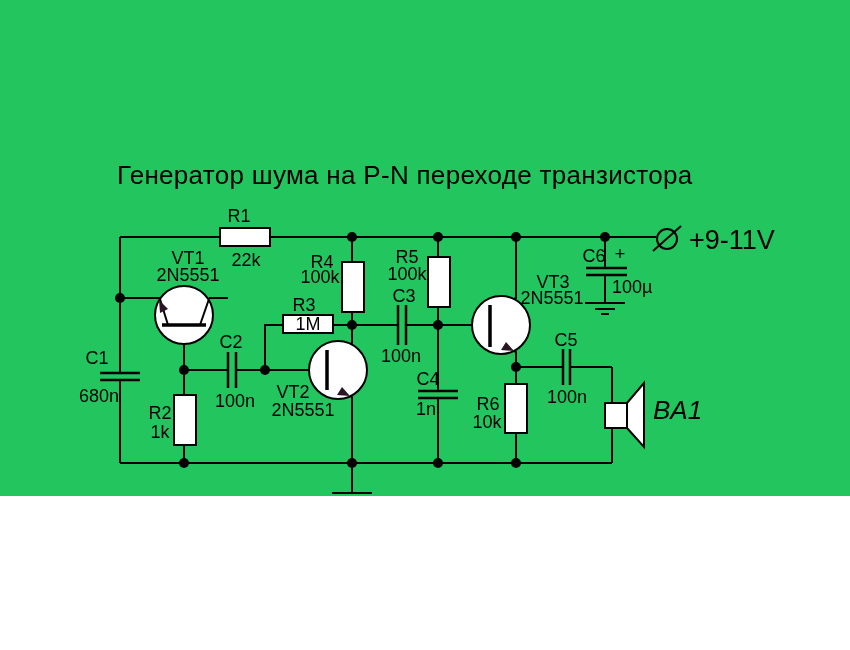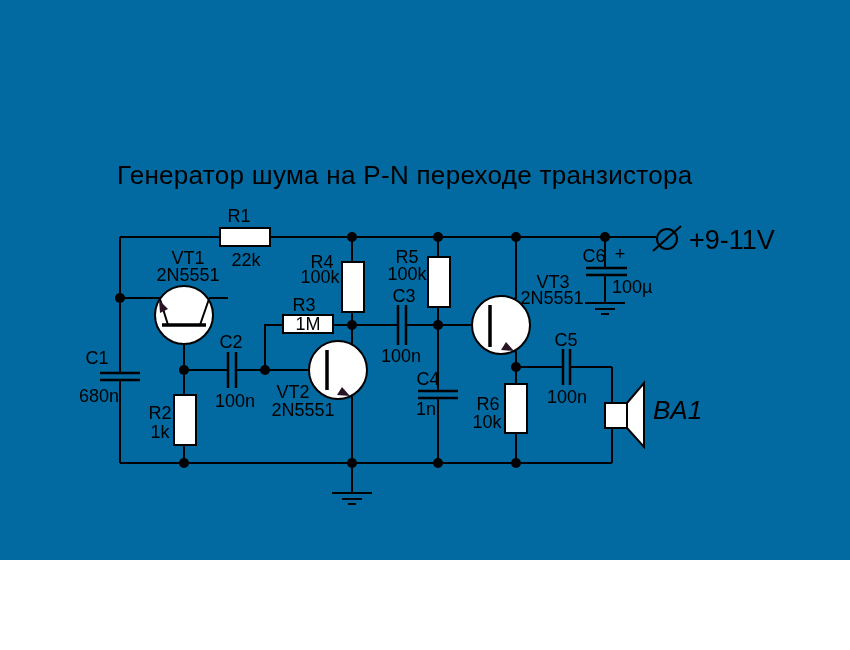--- a/index.html
+++ b/index.html
@@ -1,16 +1,16 @@
 <!DOCTYPE html>
 <html><head>
 <meta charset="utf-8">
 <style>
   html,body{margin:0;padding:0;background:#ffffff;}
-  .stage{position:relative;width:850px;height:560px;background:#0369a1;overflow:hidden;}
+  .stage{position:relative;width:850px;height:496px;background:#22c55e;overflow:hidden;}
   svg{display:block;}
   text{font-family:"Liberation Sans", sans-serif;fill:#000000;}
   .title-text{font-size:26px;letter-spacing:0.3px;}
   .lbl{font-size:18px;}
   .lbl-mid{text-anchor:middle;}
   .power-text{font-size:27px;}
   .ba1-text{font-size:26px;font-style:italic;}
   .wire{stroke:#000000;stroke-width:2;fill:none;}
   .comp{stroke:#000000;stroke-width:2;fill:#ffffff;}
   .plate{stroke:#000000;stroke-width:2.5;fill:none;}

